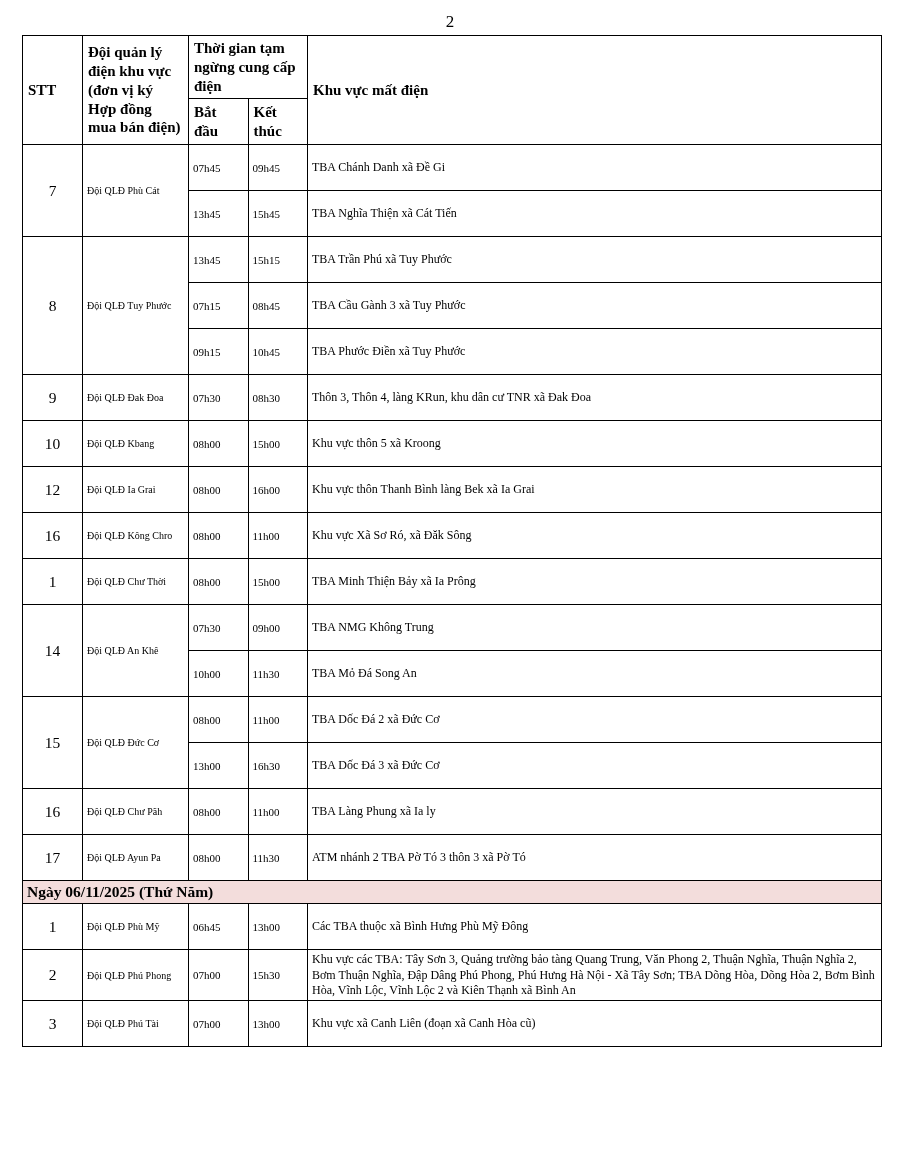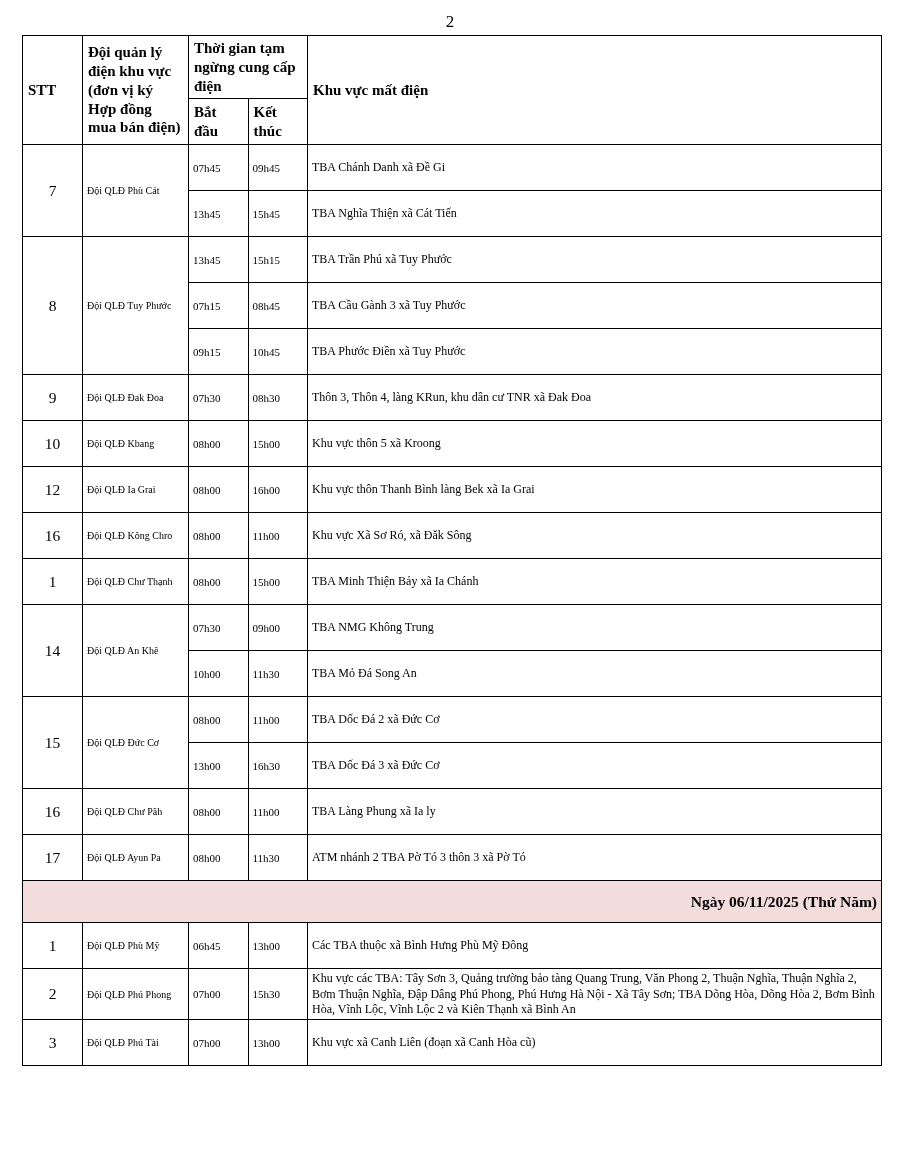--- a/index.html
+++ b/index.html
@@ -64,24 +64,24 @@
   }
   td.cell-area {
     text-align: left;
     font-size: 12px;
     line-height: 1.28;
     padding: 3px 8px;
     height: 46px;
   }
   td.banner {
     background: var(--banner-bg);
-    text-align: right;
+    text-align: left;
     font-weight: bold;
     font-size: 15.5px;
-    height: 42px;
+    height: 23px;
   }
 </style>
 </head>
 <body>
 
 <div class="page">
   <div class="page-number">2</div>
 
   <table class="schedule">
     <thead>
@@ -149,24 +149,24 @@
         </tr>
         <tr>
           <td class="cell-stt">16</td>
           <td class="cell-team">Đội QLĐ Kông Chro</td>
           <td class="cell-time">08h00</td>
           <td class="cell-time">11h00</td>
           <td class="cell-area">Khu vực Xã Sơ Ró, xã Đăk Sông</td>
         </tr>
         <tr>
           <td class="cell-stt">1</td>
-          <td class="cell-team">Đội QLĐ Chư Thạnh</td>
+          <td class="cell-team">Đội QLĐ Chư Thời</td>
           <td class="cell-time">08h00</td>
           <td class="cell-time">15h00</td>
-          <td class="cell-area">TBA Minh Thiện Bảy xã Ia Chánh</td>
+          <td class="cell-area">TBA Minh Thiện Bảy xã Ia Prông</td>
         </tr>
         <tr>
           <td class="cell-stt" rowspan="2">14</td>
           <td class="cell-team" rowspan="2">Đội QLĐ An Khê</td>
           <td class="cell-time">07h30</td>
           <td class="cell-time">09h00</td>
           <td class="cell-area">TBA NMG Không Trung</td>
         </tr>
         <tr>
           <td class="cell-time">10h00</td>

